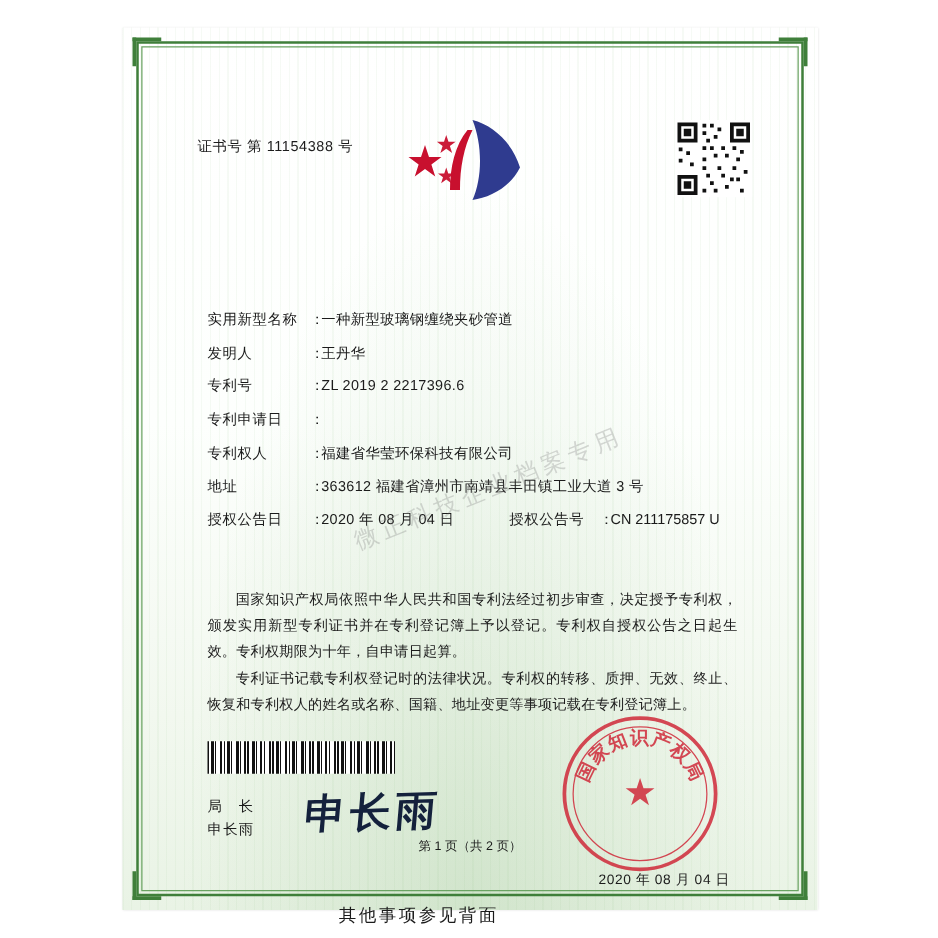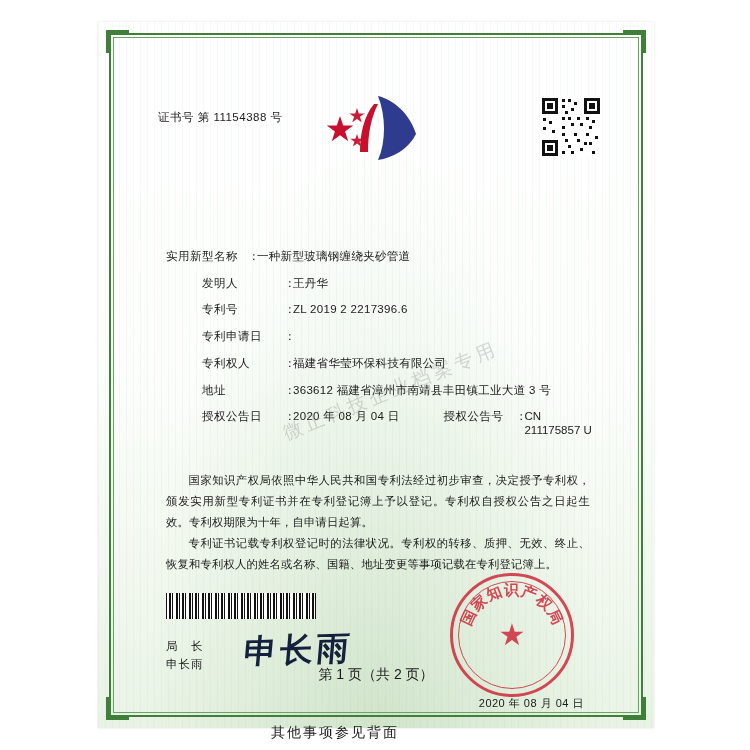--- a/index.html
+++ b/index.html
@@ -124,21 +124,20 @@
   }
   .flabel {
     width: 82px;
     flex: 0 0 82px;
     letter-spacing: 0.5px;
     white-space: nowrap;
   }
   .flabel.spread {
     display: flex;
     justify-content: space-between;
-    margin-left: 36px;
   }
   .fcolon { width: 9px; flex: 0 0 9px; }
   .fvalue { flex: 1 1 auto; letter-spacing: 0.3px; }
   .frow.split .fvalue { flex: 0 0 auto; margin-right: 44px; }
   .frow.split .flabel2 {
     flex: 0 0 auto;
     letter-spacing: 0.5px;
     margin-right: 12px;
     white-space: nowrap;
   }
@@ -237,21 +236,21 @@
     color: #1b1b1b;
     letter-spacing: 0.5px;
   }
 
   
   .page-num {
     position: absolute;
     left: 0; right: 0;
     bottom: 18px;
     text-align: center;
-    font-size: 14px;
+    font-size: 10px;
     color: #1b1b1b;
   }
   .back-note {
     position: absolute;
     left: 0; right: 0;
     bottom: 8px;
     text-align: center;
     font-size: 14px;
     color: #1b1b1b;
     letter-spacing: 2px;

